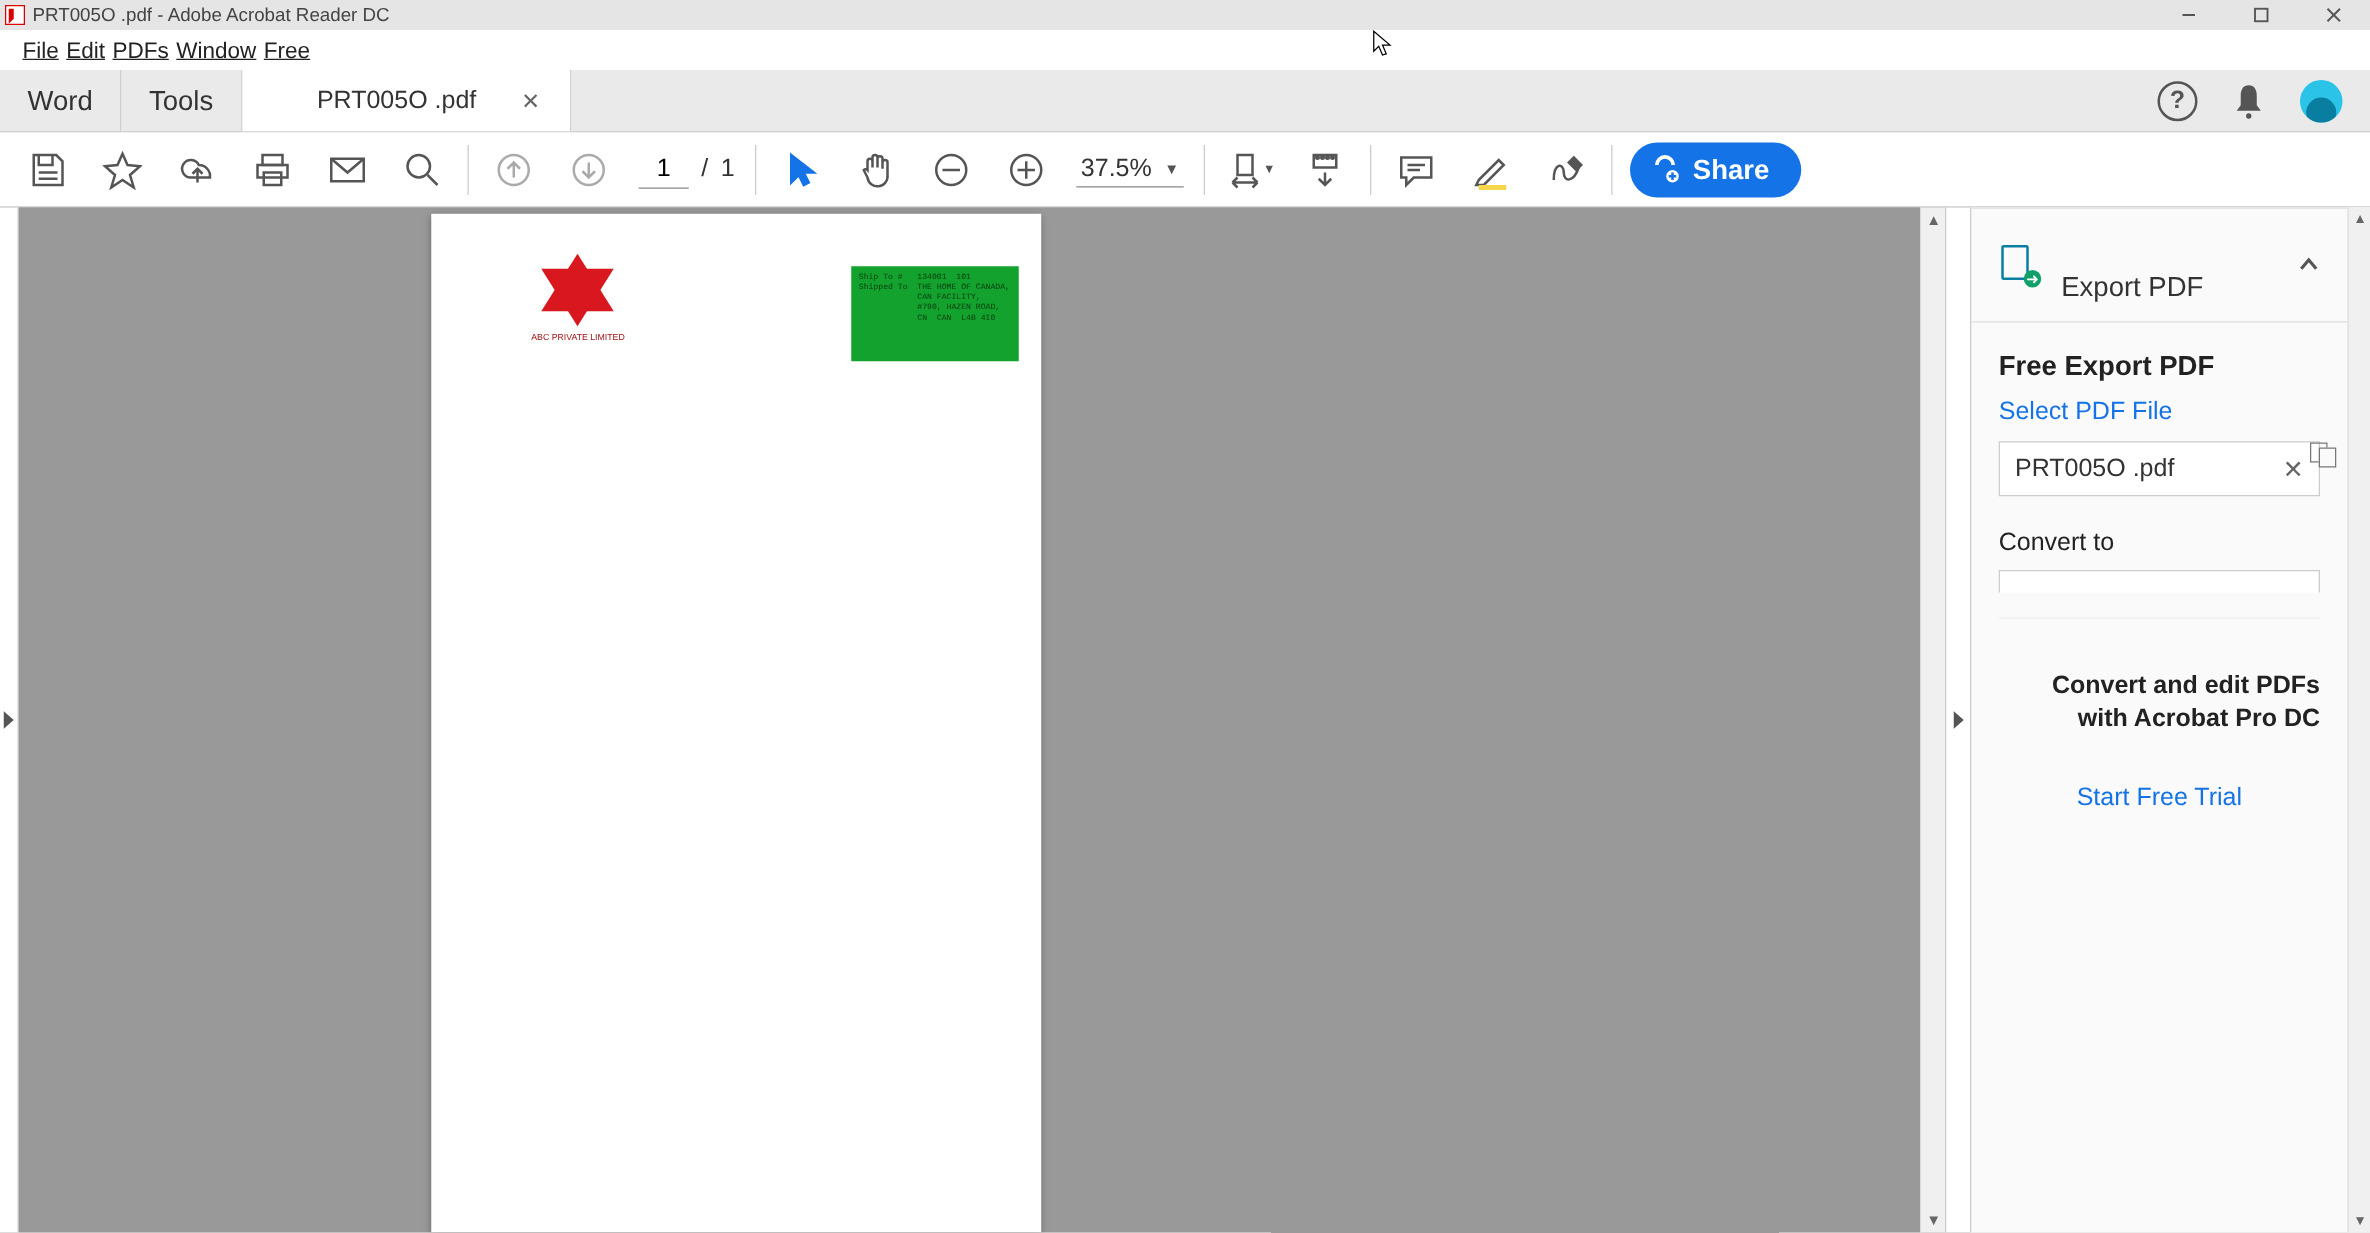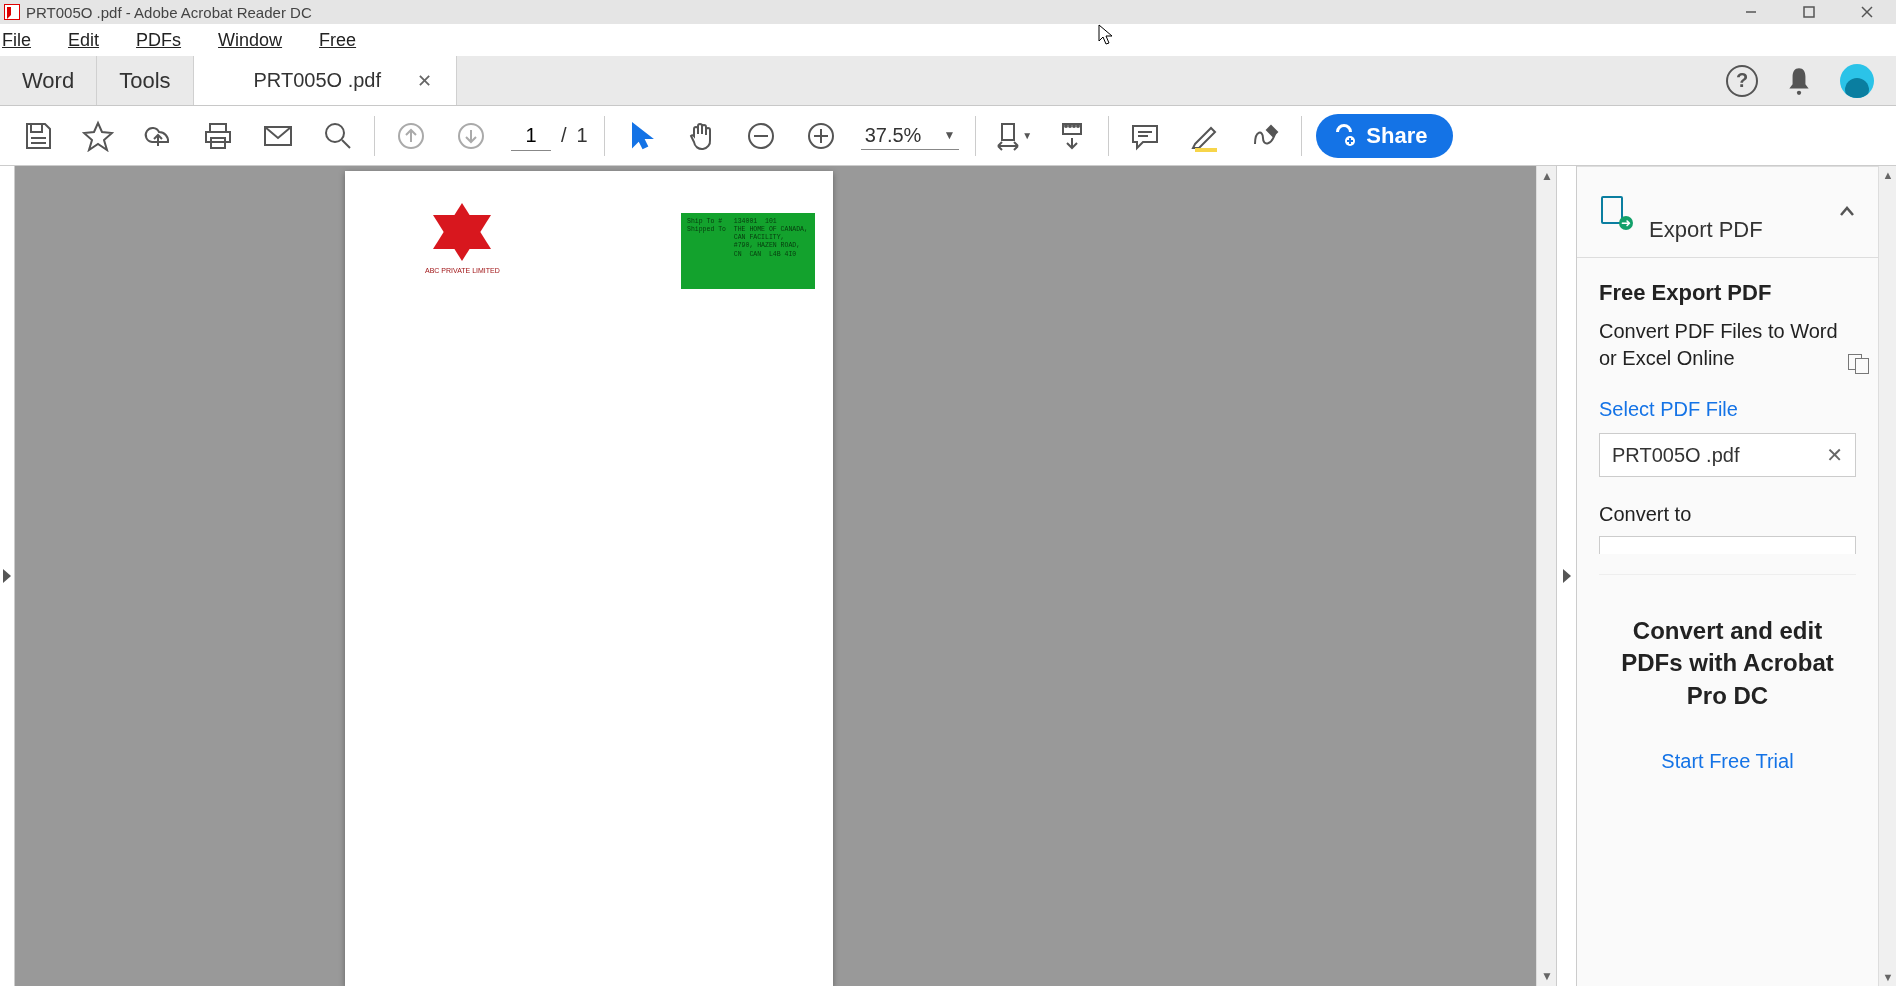--- a/index.html
+++ b/index.html
@@ -8,21 +8,21 @@
 
 .title-bar { height: 24px; display: flex; align-items: center; padding-left: 4px; background: #e5e5e5; }
 .title-bar .app-icon { width: 16px; height: 16px; background: #fff; border: 1px solid #d00; position: relative; margin-right: 6px; }
 .title-bar .app-icon::after { content: ""; position: absolute; left: 2px; top: 2px; width: 8px; height: 8px; border-left: 4px solid #d00; border-bottom: 4px solid transparent; }
 .title-text { font-size: 15px; color: #444; }
 .win-controls { margin-left: auto; display: flex; }
 .win-btn { width: 58px; height: 24px; display: flex; align-items: center; justify-content: center; color: #555; }
 .win-btn svg { width: 14px; height: 14px; }
 
 
-.menu-bar { height: 32px; display: flex; align-items: center; gap: 37px; padding-left: 2px; background: #fff; }
+.menu-bar { height: 32px; display: flex; align-items: center; gap: 6px; padding-left: 18px; background: #fff; }
 .menu-item { font-size: 18px; color: #222; cursor: default; }
 .menu-item .ul { text-decoration: underline; }
 
 
 .tabs-row { height: 50px; background: #eaeaea; display: flex; align-items: stretch; border-bottom: 1px solid #c8c8c8; }
 .home-tab, .tools-tab { padding: 0 22px; display: flex; align-items: center; font-size: 22px; color: #333; border-right: 1px solid #d0d0d0; cursor: default; }
 .doc-tab { background: #fff; display: flex; align-items: center; padding: 0 24px 0 60px; font-size: 20px; color: #333; gap: 36px; border-right: 1px solid #d0d0d0; }
 .doc-tab .close { color: #666; font-size: 18px; }
 .tabs-right { margin-left: auto; display: flex; align-items: center; gap: 28px; padding-right: 22px; }
 .circ-icon { width: 32px; height: 32px; border: 2.5px solid #555; border-radius: 50%; display: flex; align-items: center; justify-content: center; color: #555; font-size: 20px; font-weight: bold; }
@@ -31,21 +31,21 @@
 .avatar::after { content: ""; position: absolute; left: 5px; top: 14px; width: 24px; height: 24px; background: #0a7ea0; border-radius: 50%; }
 
 
 .toolbar { height: 60px; background: #fff; border-bottom: 1px solid #ccc; display: flex; align-items: center; padding: 0 8px; gap: 0; }
 .tb-btn { width: 60px; height: 60px; display: flex; align-items: center; justify-content: center; color: #555; }
 .tb-btn svg { width: 32px; height: 32px; stroke: #555; fill: none; stroke-width: 2; }
 .tb-btn.dim svg { stroke: #aaa; }
 .tb-sep { width: 1px; height: 40px; background: #ccc; margin: 0 6px; }
 .page-box { display: flex; align-items: center; gap: 10px; font-size: 20px; color: #333; margin: 0 10px; }
 .page-box input { width: 40px; height: 30px; text-align: center; font-size: 20px; border: none; border-bottom: 1px solid #888; outline: none; }
-.zoom-box { display: flex; align-items: center; gap: 22px; font-size: 20px; color: #333; margin: 0 10px; border-bottom: 1px solid #888; padding: 2px 4px; }
+.zoom-box { display: flex; align-items: center; gap: 10px; font-size: 20px; color: #333; margin: 0 10px; border-bottom: 1px solid #888; padding: 2px 4px; }
 .zoom-box .caret { font-size: 12px; color: #555; }
 .share-btn { margin-left: 8px; background: #1473e6; color: #fff; border-radius: 28px; height: 44px; padding: 0 26px 0 16px; display: flex; align-items: center; gap: 10px; font-size: 22px; font-weight: 600; }
 .share-btn svg { width: 24px; height: 24px; fill: #fff; }
 
 
 .main { display: flex; height: calc(986px - 24px - 32px - 50px - 60px); }
 .doc-area { flex: 1; background: #999; position: relative; display: flex; }
 .left-handle { width: 15px; background: #fff; display: flex; align-items: center; justify-content: center; color: #555; border-right: 1px solid #ccc; }
 .left-handle .tri { width: 0; height: 0; border-top: 7px solid transparent; border-bottom: 7px solid transparent; border-left: 8px solid #555; }
 .canvas-wrap { flex: 1; position: relative; overflow: hidden; background: #999; }
@@ -83,21 +83,21 @@
 .export-header .chev { color: #555; }
 .panel-body { padding: 22px 22px 10px 22px; }
 .panel-body h3 { font-size: 22px; font-weight: 700; color: #222; margin-bottom: 12px; }
 .panel-body .sub { font-size: 20px; color: #222; line-height: 1.35; margin-bottom: 26px; }
 .sel-label { font-size: 20px; color: #1473e6; margin-bottom: 12px; }
 .file-box { border: 1px solid #ccc; background: #fff; height: 44px; display: flex; align-items: center; padding: 0 12px; font-size: 20px; color: #333; margin-bottom: 26px; }
 .file-box .x { margin-left: auto; color: #666; font-size: 20px; }
 .convert-label { font-size: 20px; color: #222; margin-bottom: 10px; }
 .convert-box { border: 1px solid #ccc; border-bottom: none; height: 18px; background: #fff; }
 .promo { margin-top: 20px; border-top: 1px solid #eee; padding: 40px 0 0; text-align: center; }
-.promo .p1 { font-size: 24px; font-weight: 700; color: #222; line-height: 1.35; }
+.promo .p1 { font-size: 20px; font-weight: 700; color: #222; line-height: 1.35; text-align: right; }
 .promo .link { margin-top: 38px; font-size: 20px; color: #1473e6; }
 .settings-mini { position: absolute; right: 26px; top: 188px; width: 22px; height: 20px; }
 .settings-mini .a, .settings-mini .b { position: absolute; width: 14px; height: 16px; border: 1.5px solid #777; }
 .settings-mini .a { left: 0; top: 0; }
 .settings-mini .b { left: 7px; top: 4px; background: #fafafa; }
 
 
 .cursor { position: absolute; left: 1098px; top: 24px; width: 16px; height: 22px; pointer-events: none; }
 .cursor svg { width: 16px; height: 22px; }
 </style>
@@ -327,21 +327,20 @@
         <svg class="chev" width="18" height="18" viewBox="0 0 18 18">
             <path d="M3 12 L9 5 L15 12" fill="none" stroke="#555" stroke-width="2.5"></path>
           </svg>
       </div>
       <div class="settings-mini">
           <div class="a"></div>
           <div class="b"></div>
         </div>
       <div class="panel-body">
         <h3>Free Export PDF</h3>
-        <div class="sub">Convert PDF Files to Word or Excel Online</div>
         <div class="sel-label">Select PDF File</div>
         <div class="file-box">
           <span>PRT005O .pdf</span>
           <span class="x">✕</span>
         </div>
         <div class="convert-label">Convert to</div>
         <div class="convert-box"></div>
         <div class="promo">
           <div class="p1">Convert and edit PDFs with Acrobat Pro DC</div>
           <div class="link">Start Free Trial</div>

